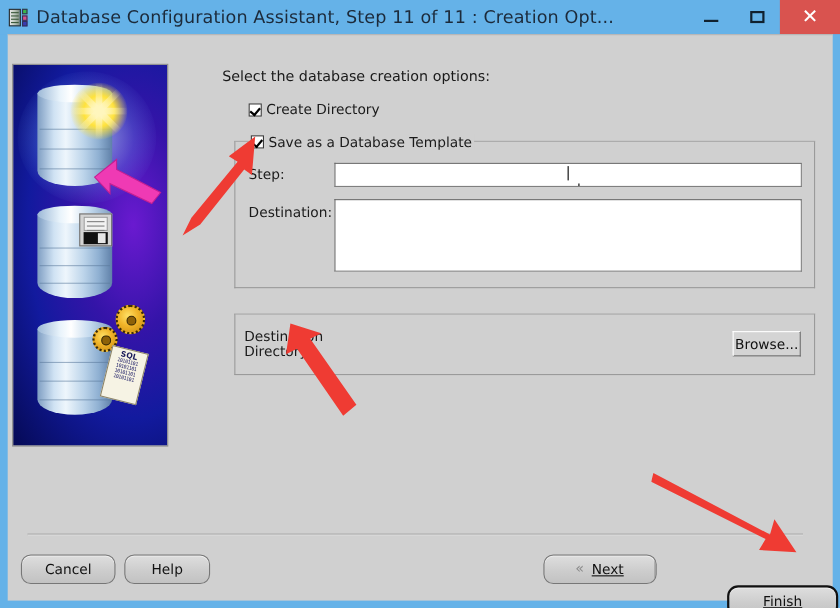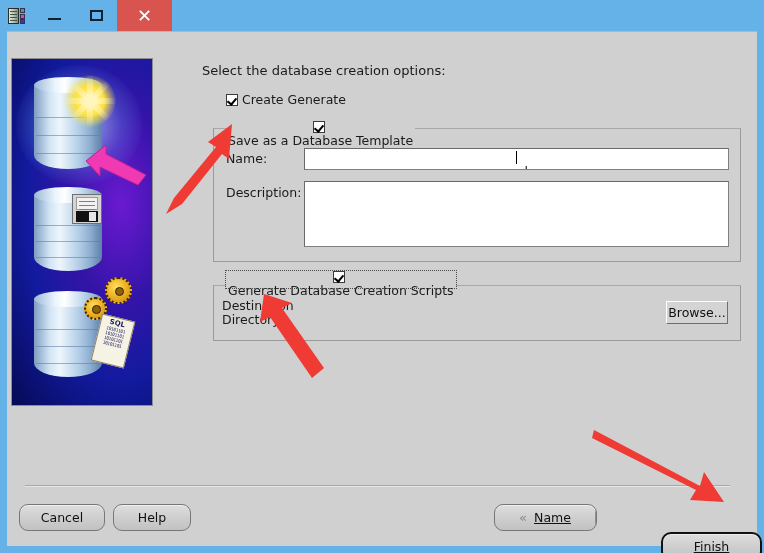--- a/index.html
+++ b/index.html
@@ -247,21 +247,20 @@
   }
   .group-title {
     position: absolute;
     background: #d0d0d0;
     display: flex;
     align-items: center;
     font-size: 12.5px;
     color: #1a1a1a;
     padding: 0 2px;
     white-space: nowrap;
-    flex-direction: column;
   }
   .group-title.focus { outline: 1px dotted #4b4b4b; outline-offset: 0px; }
   .fld-label {
     position: absolute;
     font-size: 12.5px;
     color: #1a1a1a;
     line-height: 14px;
   }
   .textfield {
     position: absolute;
@@ -372,20 +371,21 @@
       <div class="chip">
         <i style="top:2px"></i>
           <i style="top:5px"></i>
           <i style="top:8px"></i>
           <i style="top:11px"></i>
       </div>
       <div class="sq" style="left:13px; top:2px; background:#39b54a;"></div>
       <div class="sq" style="left:13px; top:8px; background:#d94f8c;"></div>
       <div class="sq" style="left:13px; top:13px; background:#3a3ab0;"></div>
     </div>
+    <div class="title-text">Database Configuration Assistant, Step 11 of 11 : Creation Opt...</div>
     <div class="win-btns">
       <div class="win-btn">
         <span class="min-glyph"></span>
       </div>
       <div class="win-btn">
         <span class="max-glyph"></span>
       </div>
       <div class="win-btn close">
         <span class="close-glyph">✕</span>
       </div>
@@ -449,59 +449,55 @@
       <div class="bits">10101101</div>
       <div class="bits">10101101</div>
       <div class="bits">10101101</div>
     </div>
   </div>
 
   <div class="intro">Select the database creation options:</div>
 
   <div class="chk-row" style="left:226px; top:92px;">
     <span class="chk checked"></span>
-    <span>Create Generate</span>
+    <span>Create Directory</span>
   </div>
 
   <div class="group" style="left:213px; top:128px; width:528px; height:134px;"></div>
   <div class="group-title" style="left:226px; top:121px; height:16px;">
     <span class="chk checked"></span>
     <span>Save as a Database Template</span>
   </div>
 
-  <div class="fld-label" style="left:226px; top:152px;">Name:</div>
+  <div class="fld-label" style="left:226px; top:152px;">Step:</div>
   <div class="textfield" style="left:304px; top:148px; width:425px; height:22px;flex-direction:column;">
     <span class="caret"></span>
       <span>orcl</span>
   </div>
 
-  <div class="fld-label" style="left:226px; top:186px;">Description:</div>
+  <div class="fld-label" style="left:226px; top:186px;">Destination:</div>
   <div class="textarea" style="left:304px; top:181px; width:425px; height:66px;"></div>
 
   <div class="group" style="left:213px; top:285px; width:528px; height:56px;"></div>
-  <div class="group-title focus" style="left:226px; top:271px; height:17px;">
-    <span class="chk checked"></span>
-    <span>Generate Database Creation Scripts</span>
-  </div>
 
   <div class="fld-label" style="left:222px; top:299px;">
     <span>Destination</span><br>
     <span>Directory:</span>
   </div>
   <div class="btn-rect" style="left:666px; top:301px; width:62px; height:23px;">Browse...</div>
 
   <div class="sep"></div>
 
   <div class="btn-pill" style="left:113px; top:504px; width:78px; height:27px;">Help</div>
   <div class="btn-pill" style="left:19px; top:504px; width:86px; height:27px;">Cancel</div>
 
   <div class="navgroup" style="left:494px; top:504px; height:27px;">
     <div class="navbtn back">
       <span class="chev">«</span>
-      <span class="u">Name</span>
+      <span class="u">Next</span>
     </div>
   </div>
 
   <div class="btn-pill default" style="left:661px; top:532px; width:101px; height:29px;">
     <span class="u">Finish</span>
   </div>
 
   <svg class="redarrow" style="left:160px; top:120px;" width="80" height="100" viewBox="0 0 80 100">
     <polygon points="72,4 48,22 56,27 14,78 6,94 22,84 62,34 69,39" fill="#ef3b33"></polygon>
   </svg>

